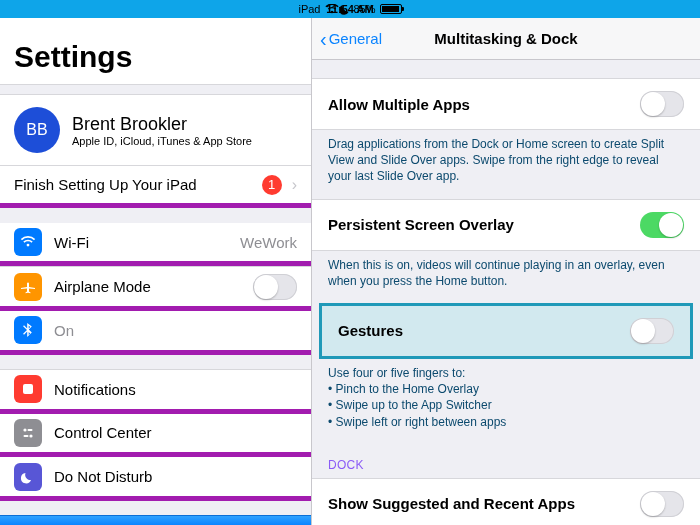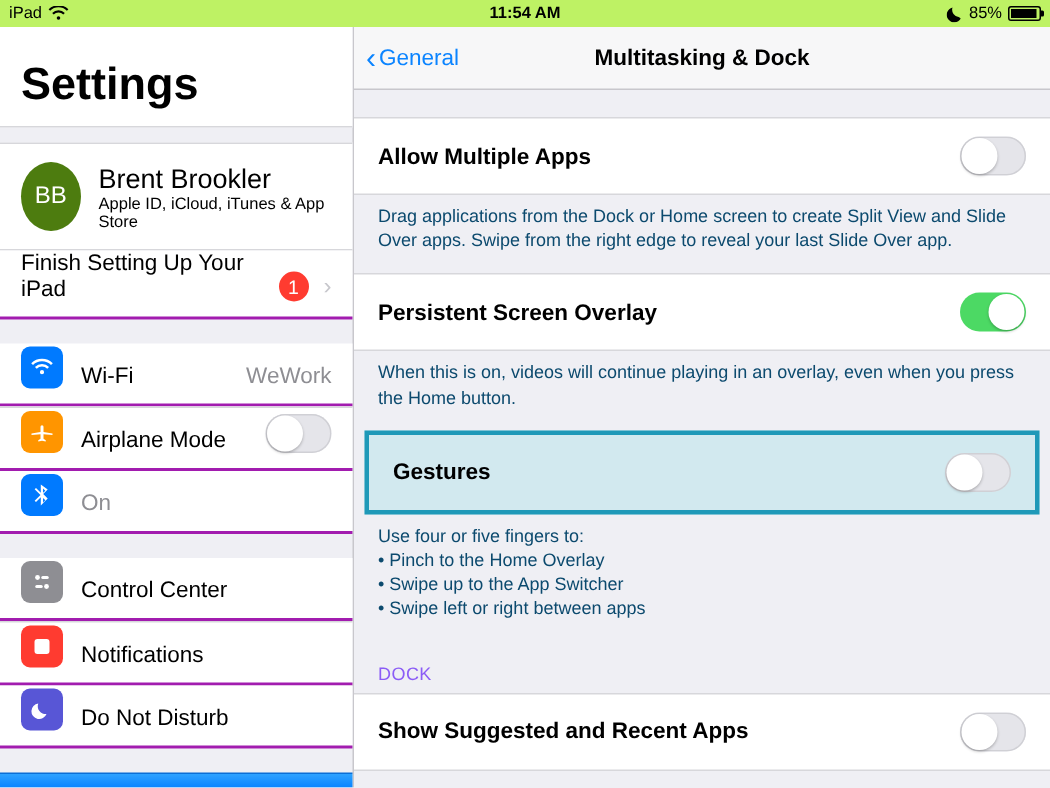--- a/index.html
+++ b/index.html
@@ -1,44 +1,44 @@
 <!DOCTYPE html>
 <html><head>
 <meta charset="utf-8">
 <style>
   * { margin: 0; padding: 0; box-sizing: border-box; font-family: -apple-system, "Helvetica Neue", Helvetica, Arial, sans-serif; }
   body { width: 700px; height: 525px; background: #efeff4; overflow: hidden; position: relative; }
 
   
-  .status-bar { height: 18px; width: 100%; display: flex; align-items: center; justify-content: space-between; font-size: 11px; padding: 0 6px; background: #bef264; }
+  .status-bar { height: 18px; width: 100%; display: flex; align-items: center; justify-content: center; font-size: 11px; padding: 0 6px; background: #0ea5e9; }
   .status-left, .status-right { display: flex; align-items: center; gap: 4px; }
   .status-center { position: absolute; left: 50%; transform: translateX(-50%); font-weight: 600; }
   .wifi-glyph, .moon-glyph, .bat-glyph { display: inline-block; }
   .battery { width: 22px; height: 10px; border: 1px solid #000; border-radius: 2px; position: relative; }
   .battery::after { content: ""; position: absolute; right: -3px; top: 2px; width: 2px; height: 4px; background: #000; border-radius: 0 1px 1px 0; }
   .battery-fill { position: absolute; left: 1px; top: 1px; bottom: 1px; width: 85%; background: #000; }
 
   .split { display: flex; height: calc(100% - 18px); }
-  .sidebar { width: 236px; border-right: 1px solid #c8c7cc; background: #efeff4; display: flex; flex-direction: column; }
+  .sidebar { width: 312px; border-right: 1px solid #c8c7cc; background: #efeff4; display: flex; flex-direction: column; }
   .main { flex: 1; background: #efeff4; display: flex; flex-direction: column; }
 
   .side-title { font-size: 30px; font-weight: 700; padding: 22px 14px 10px 14px; background: #fff; border-bottom: 1px solid #d7d7db; }
 
-  .row { background: #fff; border-bottom: 2px solid #a21caf; display: flex; align-items: flex-end; padding: 10px 14px; min-height: 42px; font-size: 15px; }
+  .row { background: #fff; border-bottom: 5px solid #a21caf; display: flex; align-items: center; padding: 10px 14px; min-height: 42px; font-size: 15px; }
   .row.first { border-top: 1px solid #d7d7db; }
   .row .icon { width: 28px; height: 28px; border-radius: 6px; margin-right: 12px; display: flex; align-items: center; justify-content: center; font-size: 16px; color: #fff; flex-shrink: 0; }
   .row .label { flex: 1; color: #000; }
   .row .value { color: #8e8e93; font-size: 15px; }
   .row .chevron { color: #c7c7cc; margin-left: 6px; font-size: 16px; }
   .section-gap { height: 22px; }
   .section-gap.small { height: 14px; }
 
   
   .profile-row { background: #fff; border-top: 1px solid #d7d7db; border-bottom: 1px solid #d7d7db; display: flex; align-items: center; padding: 12px 14px; }
-  .avatar { width: 46px; height: 46px; border-radius: 50%; background: #4d7c0f; color: #fff; display: flex; align-items: center; justify-content: center; font-size: 16px; margin-right: 12px; }
+  .avatar { width: 46px; height: 46px; border-radius: 50%; background: #1d4ed8; color: #fff; display: flex; align-items: center; justify-content: center; font-size: 16px; margin-right: 12px; }
   .profile-text .name { font-size: 18px; font-weight: 500; }
   .profile-text .sub { font-size: 11px; color: #000; }
 
   .badge { background: #ff3b30; color: #fff; width: 20px; height: 20px; border-radius: 10px; display: flex; align-items: center; justify-content: center; font-size: 13px; margin-right: 4px; }
 
   
   .toggle { width: 44px; height: 26px; border-radius: 13px; background: #e5e5ea; position: relative; box-shadow: inset 0 0 0 1px #d0d0d5; }
   .toggle .knob { width: 24px; height: 24px; border-radius: 12px; background: #fff; position: absolute; top: 1px; left: 1px; box-shadow: 0 1px 2px rgba(0,0,0,.25); transition: none; }
   .toggle.on { background: #4cd964; box-shadow: none; }
   .toggle.on .knob { left: 19px; }
@@ -142,38 +142,38 @@
       <span class="icon ic-bt">
         <svg width="18" height="18" viewBox="0 0 18 18">
             <path d="M8.2 2v5.5L5 4.3l-.9.9L8 9l-3.9 3.8.9.9 3.2-3.2V16l4.6-4.6L9.8 8.4l3-3L8.2 2zm1.5 2.6l1.5 1.5-1.5 1.4V4.6zm0 6.4l1.5 1.5-1.5 1.5V11z" fill="#fff"></path>
           </svg>
       </span>
       <span class="value">On</span>
     </div>
 
     <div class="section-gap"></div>
 
+    <div class="row first">
+      <span class="icon ic-notif">
+        <svg width="18" height="18" viewBox="0 0 18 18">
+            <rect x="4" y="4" width="10" height="10" rx="2" fill="#fff"></rect>
+          </svg>
+      </span>
+      <span class="label">Notifications</span>
+    </div>
     <div class="row">
       <span class="icon ic-cc">
         <svg width="18" height="18" viewBox="0 0 18 18">
             <circle cx="6" cy="6" r="1.6" fill="#fff"></circle>
             <rect x="8.5" y="5" width="5" height="2" rx="1" fill="#fff"></rect>
             <circle cx="12" cy="12" r="1.6" fill="#fff"></circle>
             <rect x="4.5" y="11" width="5" height="2" rx="1" fill="#fff"></rect>
           </svg>
       </span>
       <span class="label">Control Center</span>
-    </div>
-    <div class="row first">
-      <span class="icon ic-notif">
-        <svg width="18" height="18" viewBox="0 0 18 18">
-            <rect x="4" y="4" width="10" height="10" rx="2" fill="#fff"></rect>
-          </svg>
-      </span>
-      <span class="label">Notifications</span>
     </div>
     <div class="row">
       <span class="icon ic-dnd">
         <svg width="18" height="18" viewBox="0 0 18 18">
             <path d="M12 12a5.2 5.2 0 01-5.5-7A5.2 5.2 0 1012 12z" fill="#fff"></path>
           </svg>
       </span>
       <span class="label">Do Not Disturb</span>
     </div>
 

